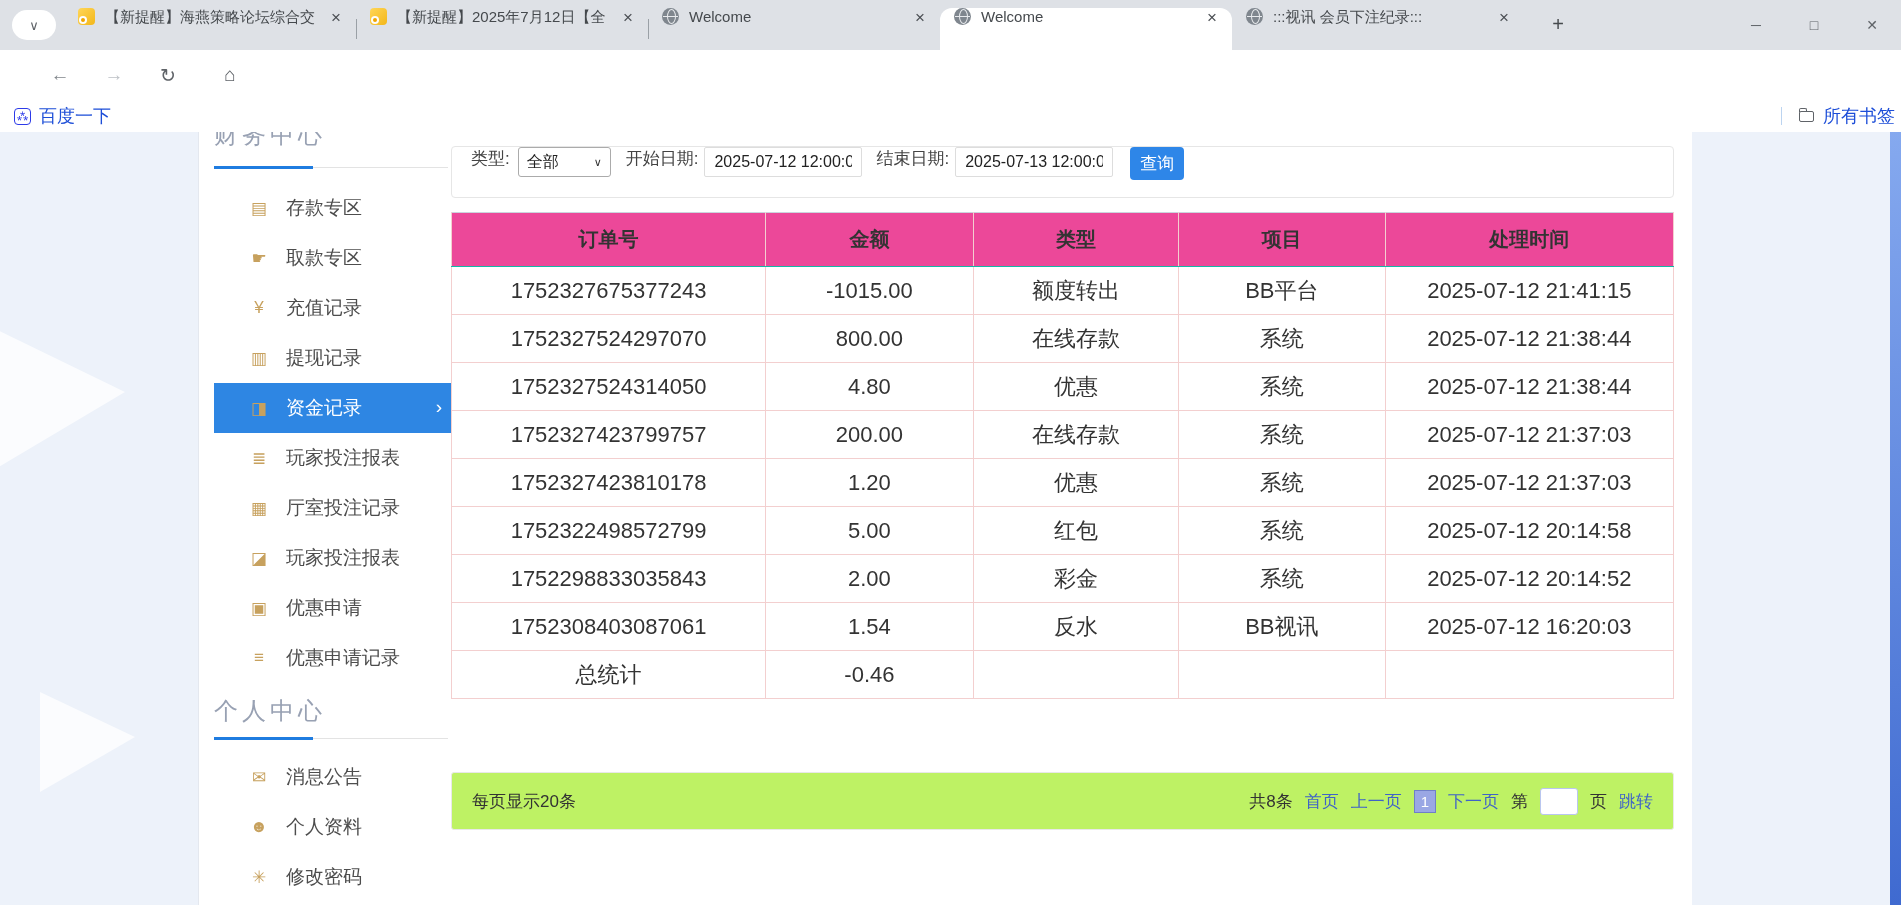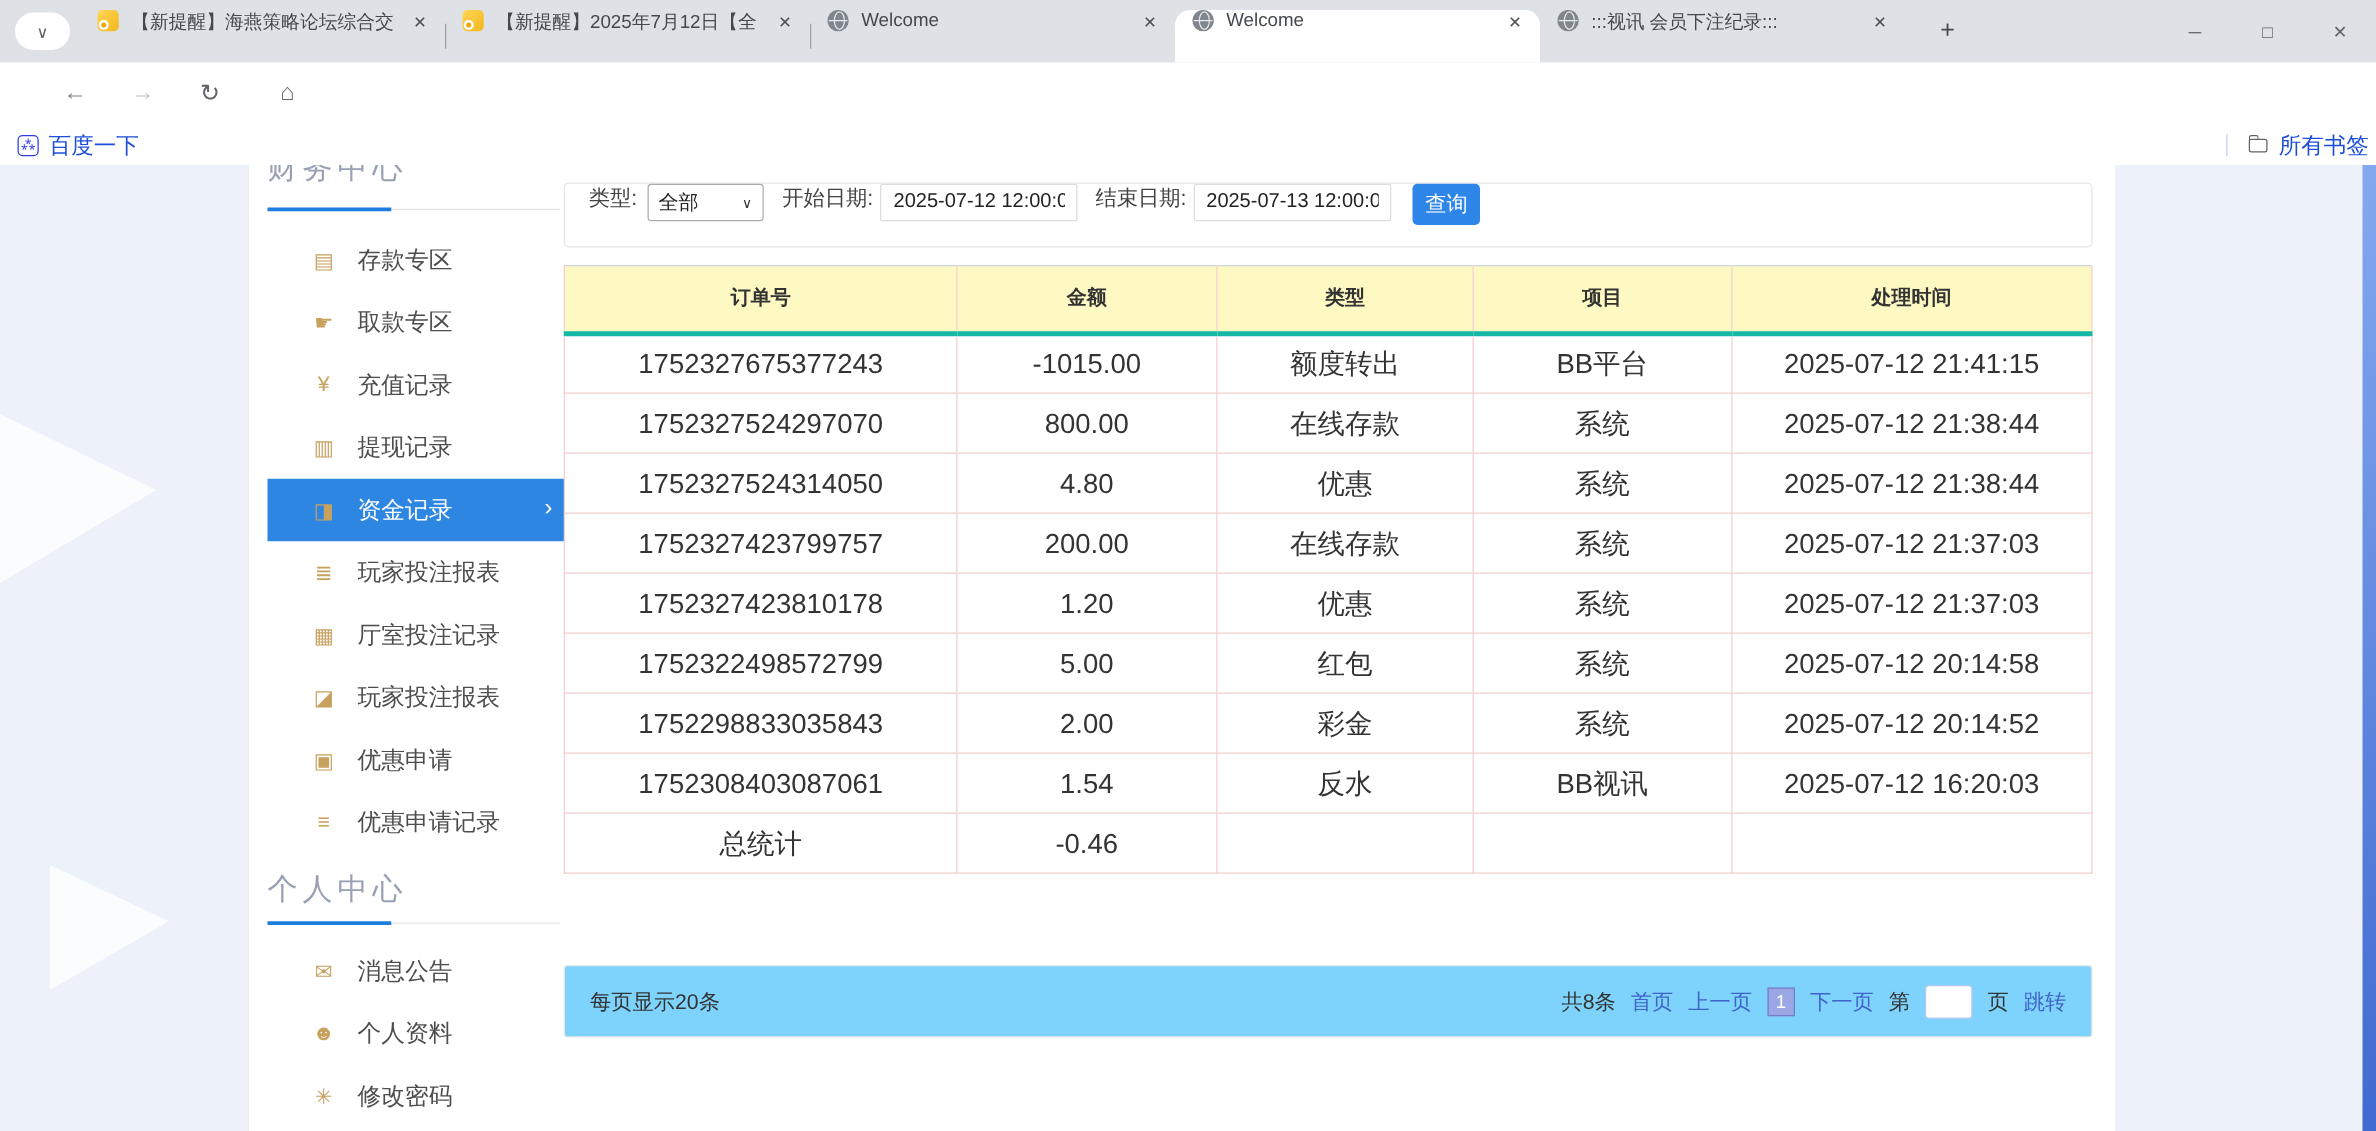--- a/index.html
+++ b/index.html
@@ -84,26 +84,26 @@
   .f-select .sel-arrow { margin-left:auto; font-size:11px; color:#333; }
   .f-gap1 { margin-left:15px; }
   .f-input { width:158px; height:30px; border:1px solid #ddd; border-radius:2px; margin-left:6px; padding:0 9px; font-size:16px; color:#222; font-family:"Liberation Sans", sans-serif; background:#fff; }
   .f-gap2 { margin-left:14px; }
   .search-btn { margin-left:17px; width:54px; height:33px; background:#2e86e8; color:#fff; font-size:17px; border:none; border-radius:4px; font-family:"Liberation Sans", sans-serif; }
 
   
   .datatable { position:absolute; left:0; top:80px; width:1223px; border-collapse:collapse; table-layout:fixed; }
   .datatable, .datatable td, .datatable th { border:1px solid #f3cfcf; }
   .datatable { border:1px solid #ccd4de; }
-  .datatable th { height:54px; background:#fef9c3; font-size:16px; font-weight:bold; color:#333; border-bottom:4px solid #14b8a6; border-top:none; }
+  .datatable th { height:54px; background:#ec4899; font-size:20px; font-weight:bold; color:#333; border-bottom:1px solid #14b8a6; border-top:none; }
   .datatable td { height:48px; text-align:center; font-size:22px; color:#333; background:#fff; }
   .col1{width:25.7%} .col2{width:17%} .col3{width:16.8%} .col4{width:16.9%} .col5{width:23.6%}
 
   
-  .pager { position:absolute; left:0; top:640px; width:1223px; height:58px; border:1px solid #e8e8e8; border-radius:3px; background:#7dd3fc; display:flex; align-items:center; padding:0 20px;justify-content:space-between; }
+  .pager { position:absolute; left:0; top:640px; width:1223px; height:58px; border:1px solid #e8e8e8; border-radius:3px; background:#bef264; display:flex; align-items:center; padding:0 20px;justify-content:space-between; }
   .pager-left { font-size:17px; color:#333; }
   .pager-right { margin-left:auto; display:flex; align-items:center; gap:12px; font-size:17px; }
   .pg-total { color:#333; }
   .pg-link { color:#3f63c8; cursor:pointer; }
   .pg-current { background:#9aa7e4; border:1px solid #6f7fc8; color:#fff; font-size:15px; padding:2px 6px; line-height:17px; }
   .pg-text { color:#333; }
   .pg-input { width:38px; height:27px; border:1px solid #b9c6ef; border-radius:3px; background:#fff; }
 </style>
 </head>
 <body>

